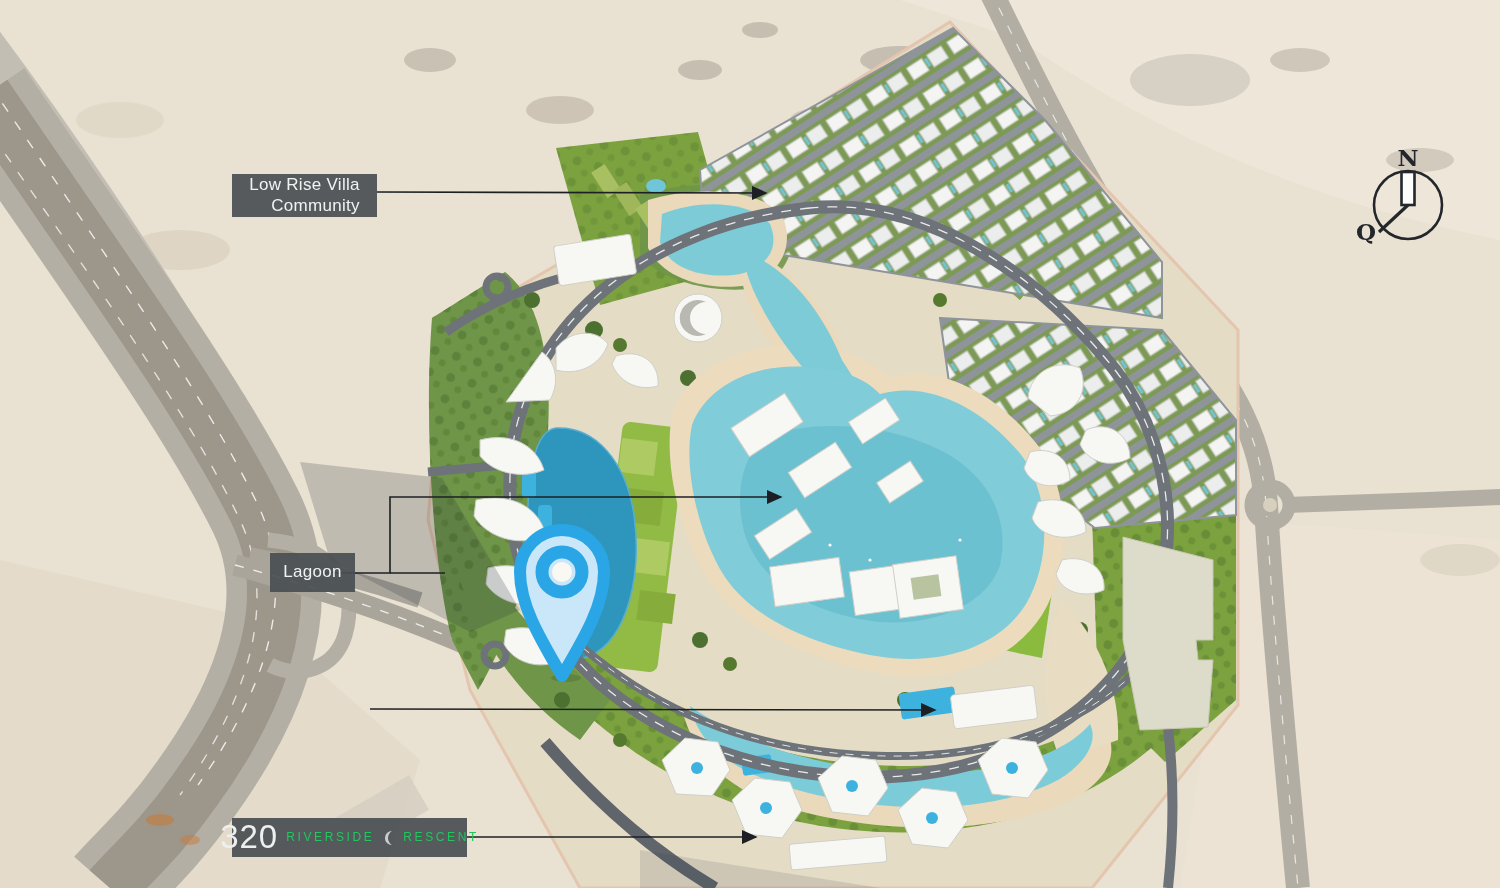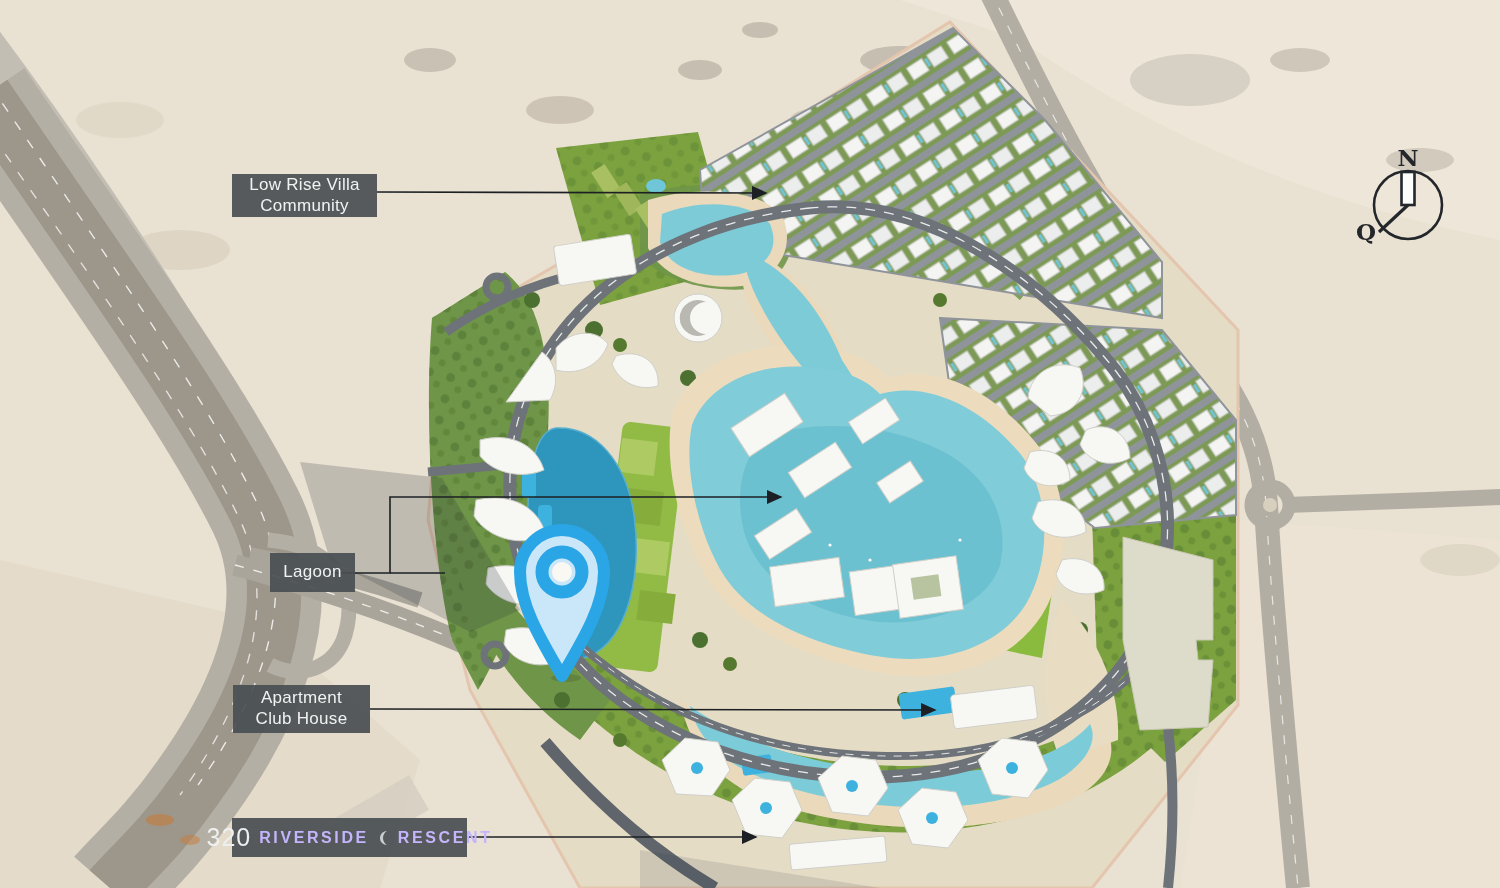--- a/index.html
+++ b/index.html
@@ -1,28 +1,28 @@
 <!DOCTYPE html>
 <html><head>
 <meta charset="utf-8">
 <style>
   html,body{margin:0;padding:0;background:#cfcabf;}
   .stage{position:relative;width:1500px;height:888px;overflow:hidden;
          font-family:"Liberation Sans",sans-serif;background:#e9e1d2;}
   .stage svg.map{position:absolute;left:0;top:0;}
   .map-label{position:absolute;background:rgba(73,78,82,0.92);color:#f1f2f2;
-             display:flex;align-items:center;justify-content:center;text-align:center;
+             display:flex;align-items:center;justify-content:center;text-align:right;
              font-weight:300;font-size:17px;line-height:1.22;letter-spacing:.3px;}
   #label-low-rise{left:232px;top:174px;width:145px;height:43px;}
   #label-lagoon{left:232px;top:553px;width:85px;height:39px;margin-left:38px;}
   #label-club{left:233px;top:685px;width:137px;height:48px;}
   #label-320{left:232px;top:818px;width:235px;height:39px;white-space:nowrap;}
   .brand{display:flex;align-items:center;gap:8px;}
-  .brand .num{font-size:25px;font-weight:300;color:#eef0f0;letter-spacing:1px;}
-  .brand .word{font-size:16px;letter-spacing:2.6px;color:#c4b5fd;font-weight:700;}
+  .brand .num{font-size:33px;font-weight:300;color:#eef0f0;letter-spacing:1px;}
+  .brand .word{font-size:12px;letter-spacing:2.6px;color:#22c55e;font-weight:400;}
   .brand .word2{margin-left:-4px;}
   .brand svg{display:block;}
 </style>
 </head>
 <body>
 
 <div class="stage">
 
 <svg class="map" width="1500" height="888" viewBox="0 0 1500 888">
   <defs>
@@ -257,26 +257,20 @@
     <div>
       <div>Low Rise Villa</div>
       <div>Community</div>
     </div>
   </div>
 
   <div class="map-label" id="label-lagoon">
     <span>Lagoon</span>
   </div>
 
-  <div class="map-label" id="label-club">
-    <div>
-      <div>Apartment</div>
-      <div>Club House</div>
-    </div>
-  </div>
 
   <div class="map-label" id="label-320">
     <div class="brand">
       <span class="num">320</span>
       <span class="word">RIVERSIDE</span>
       <svg width="17" height="24" viewBox="0 0 29 26">
         <path d="M17,1 A11.5,11.5 0 1,0 17,25 A14,14 0 0,1 17,1 Z" fill="#c9cdcd"></path>
       </svg>
       <span class="word word2">RESCENT</span>
     </div>

